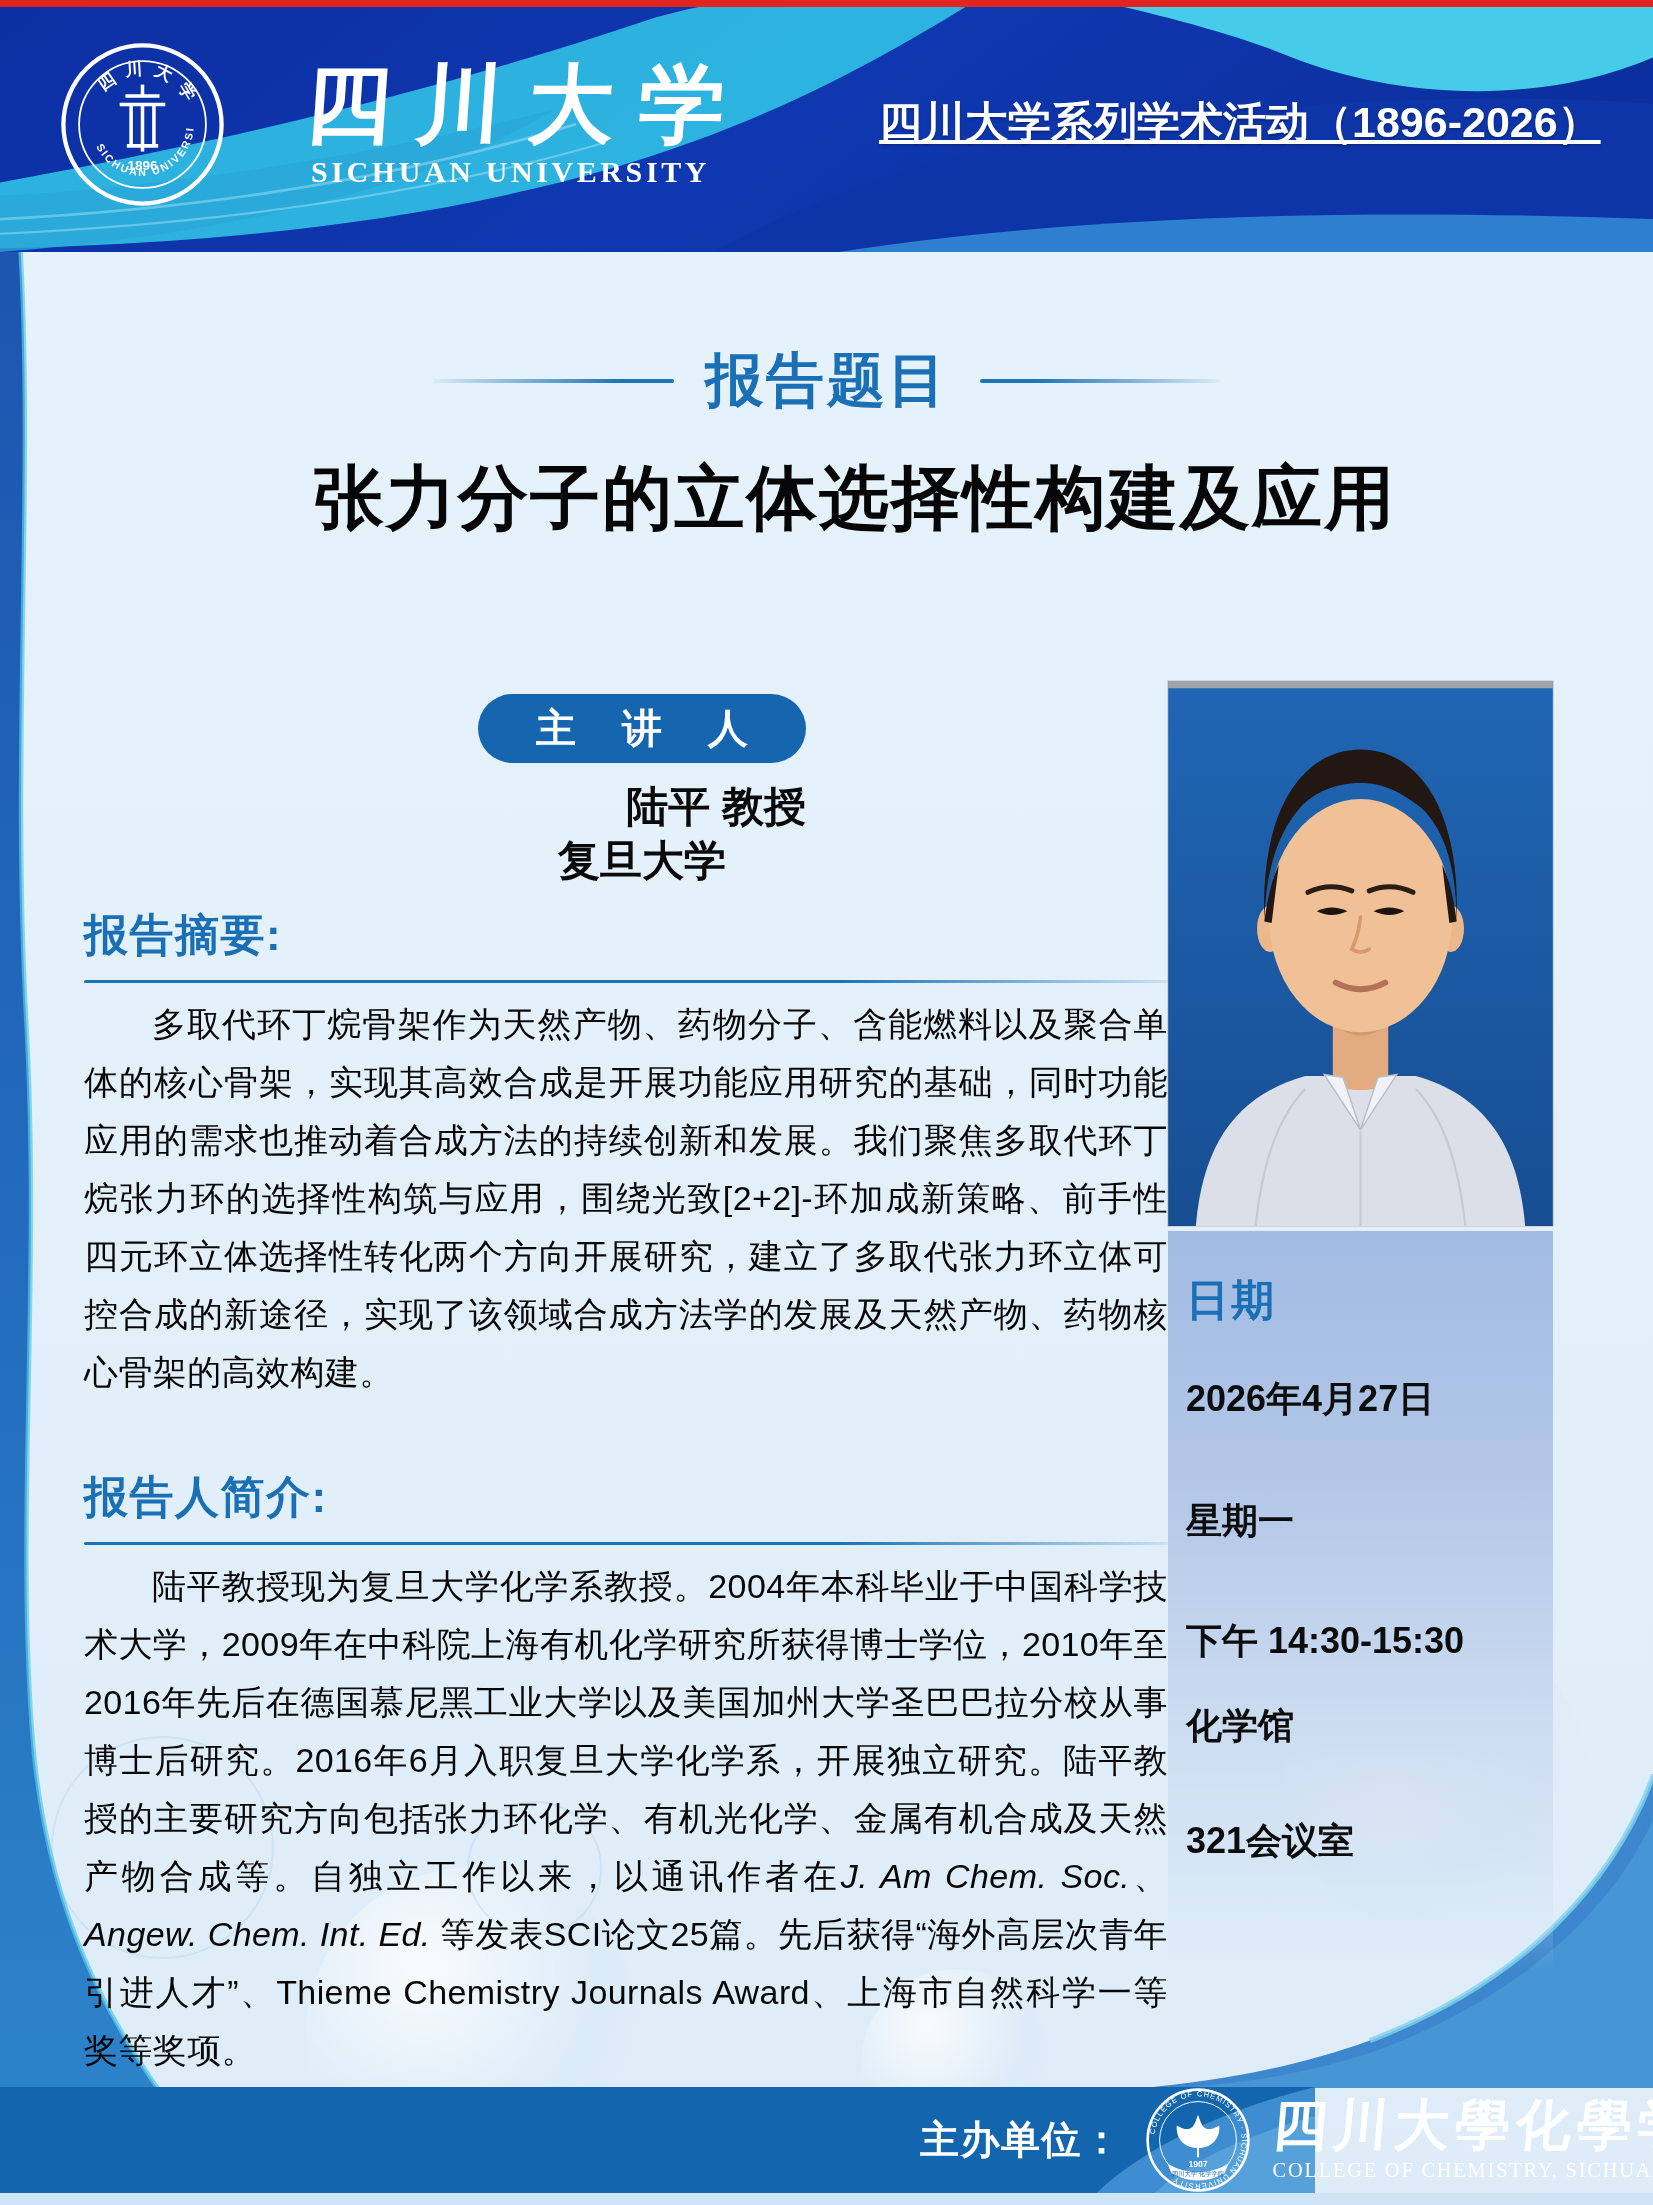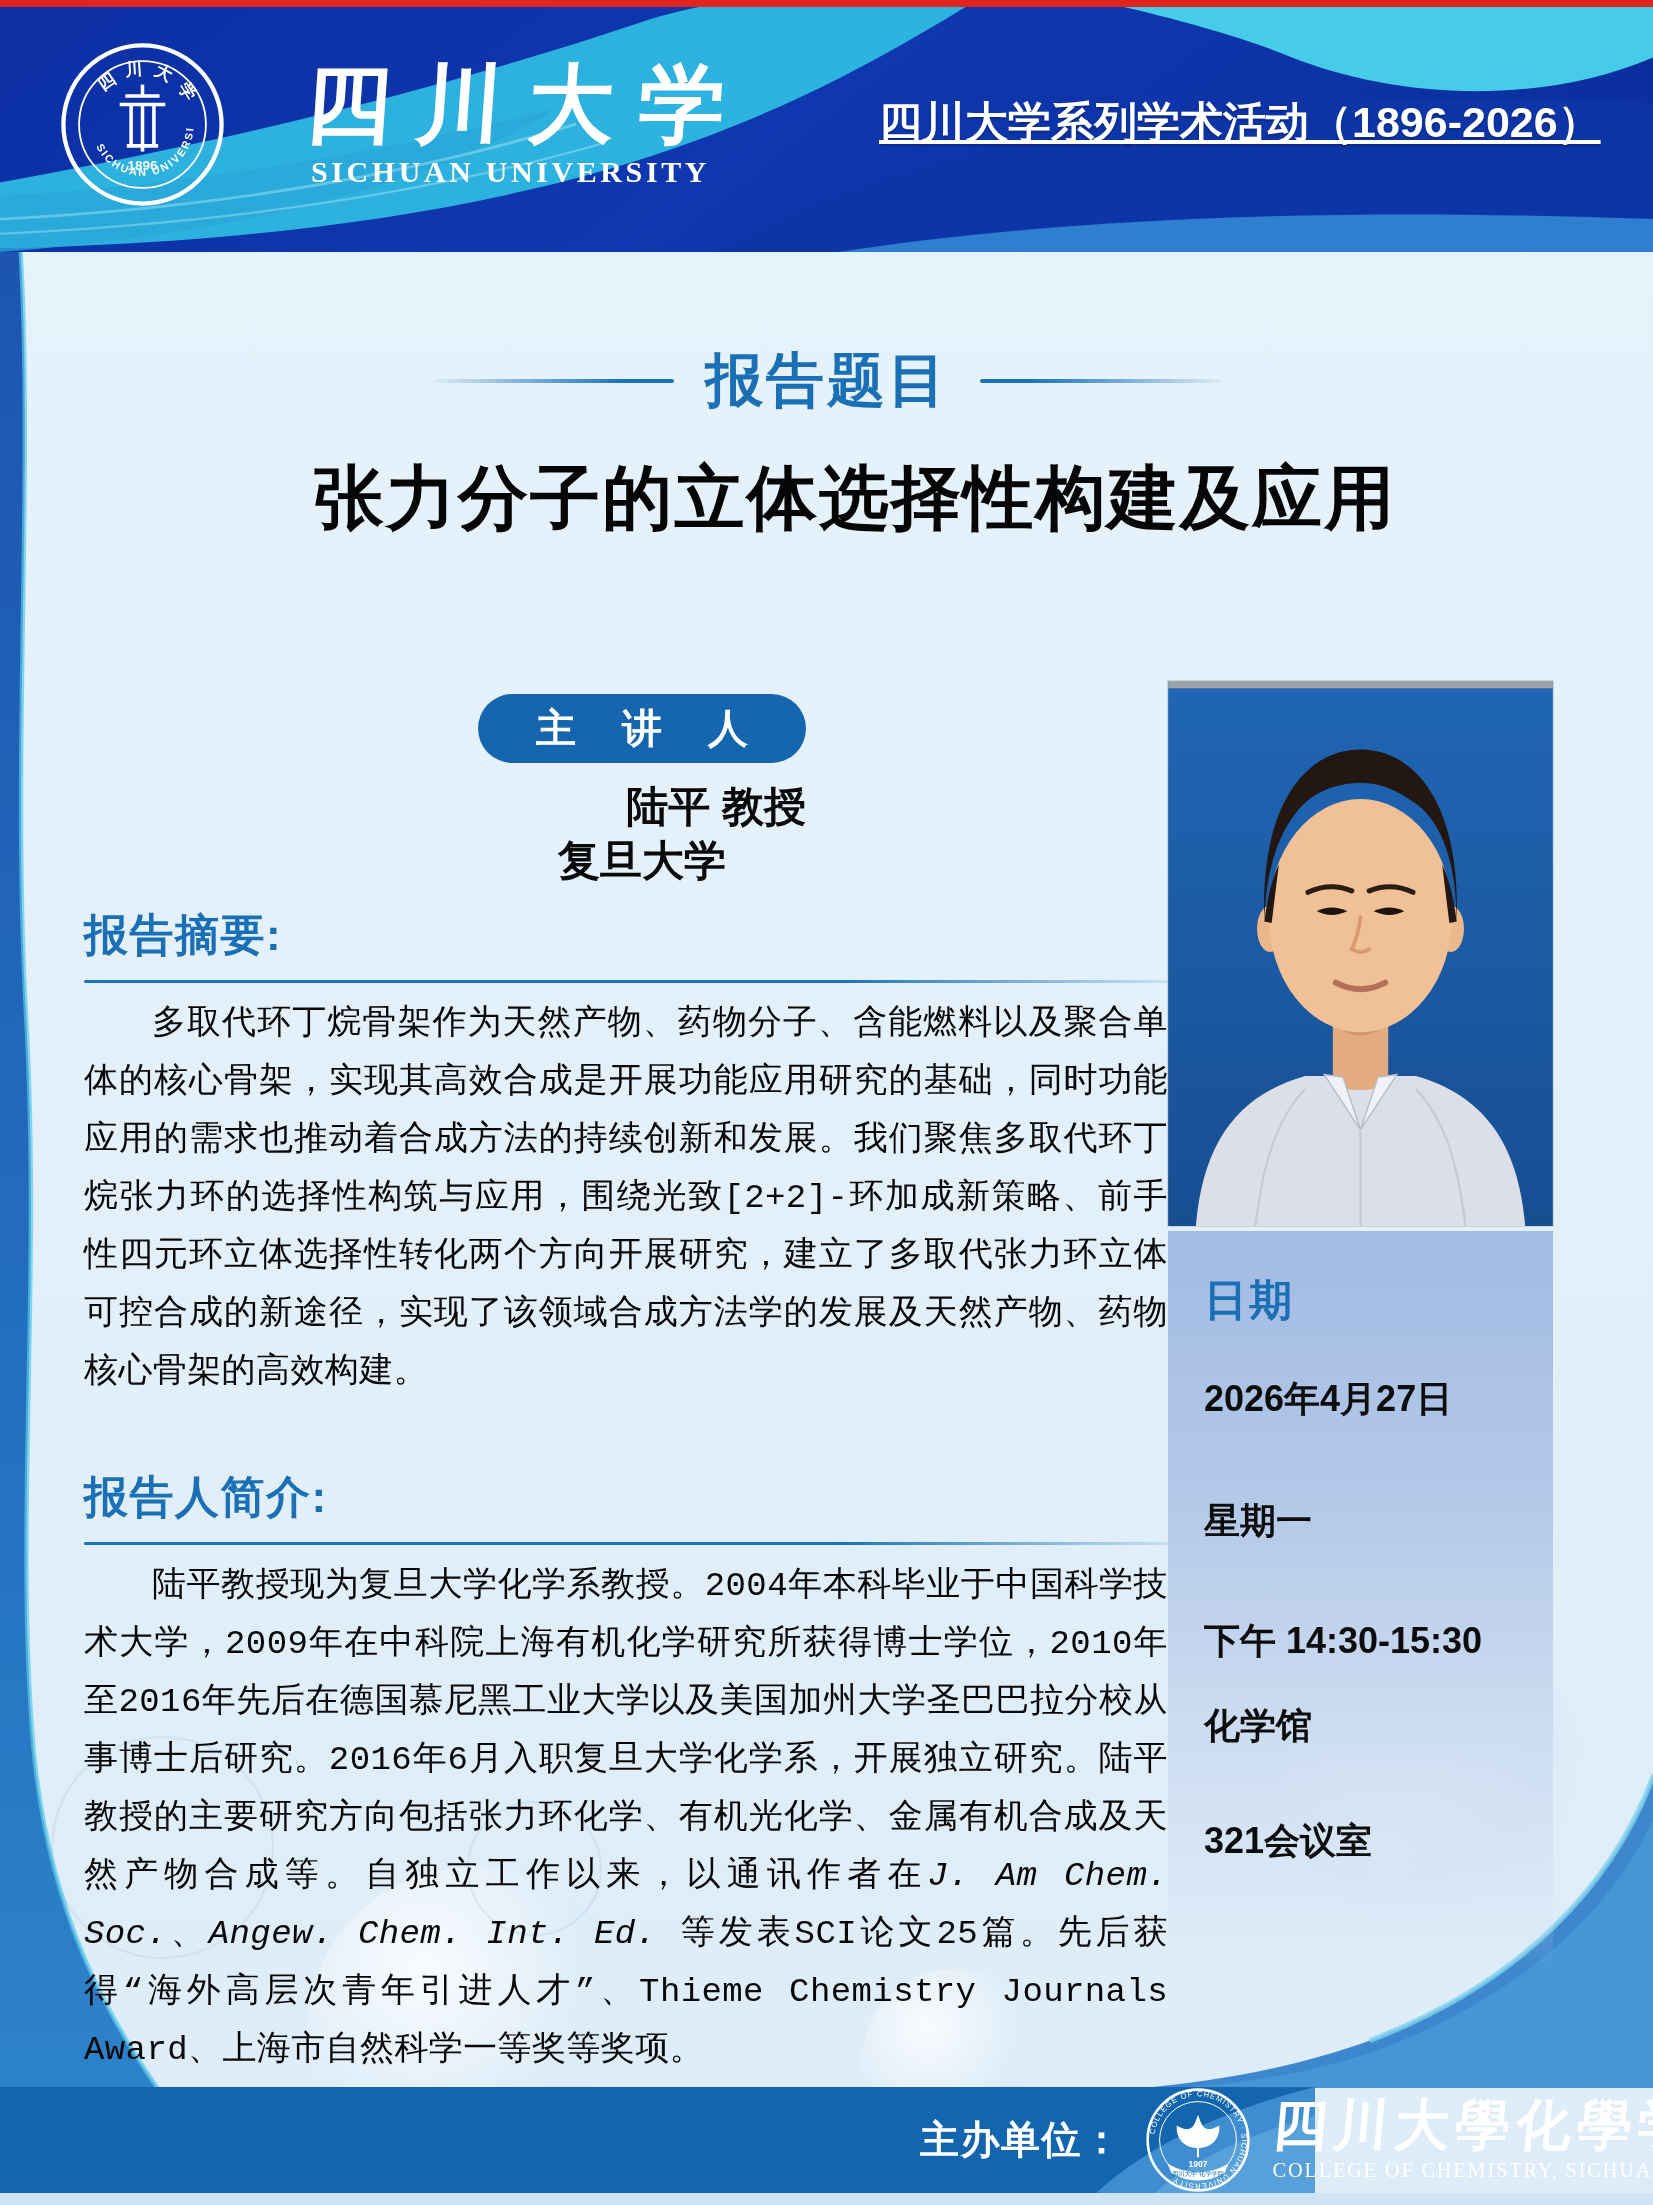--- a/index.html
+++ b/index.html
@@ -71,30 +71,30 @@
     font-size:42px;font-weight:800;z-index:10;white-space:nowrap;}
   
   .section{position:absolute;left:84px;width:1084px;z-index:10;}
   .abstract{top:906px;}
   .bio{top:1468px;}
   .section h3{margin:0;font-size:44px;font-weight:800;color:#1a6fb5;letter-spacing:1.5px;}
   .rule{margin-top:14.6px;height:3.6px;border-radius:2.2px;
     background:linear-gradient(90deg,#1c74b8 0%,#1c74b8 70%,rgba(28,116,184,0.12) 100%);}
   .section p{
     margin:11.7px 0 0 0;font-size:34px;line-height:58px;font-weight:500;color:#080808;
-    text-align:justify;text-indent:2em;letter-spacing:0.4px;font-family:Liberation Mono, monospace;
+    text-align:justify;text-indent:2em;letter-spacing:0.4px;
   }
   .section p i{font-style:italic;}
   
   .photo{position:absolute;left:1168px;top:681px;width:385px;height:545px;z-index:10;
     box-shadow:0 0 0 0.7px rgba(120,130,140,0.35);}
   .schedule{
     position:absolute;left:1168px;top:1231px;width:385px;height:740px;z-index:9;
     background:linear-gradient(180deg,#a2bbe3 0%,#b3c8e8 35%,#cdddf1 68%,rgba(227,240,250,0) 100%);
-    box-sizing:border-box;padding:41px 22px 0 36px;
+    box-sizing:border-box;padding:41px 22px 0 18px;
   }
   .sched-label{font-size:43px;font-weight:800;color:#1a6fb5;letter-spacing:2.2px;}
   .sched-value{font-size:36px;font-weight:800;color:#0d0d0d;white-space:nowrap;}
   .sv-date{margin-top:45px;}
   .sv-week{margin-top:73px;}
   .sv-time{margin-top:71px;}
   .sl-loc{margin-top:69px;}
   .sv-venue{margin-top:36px;}
   .sv-room{margin-top:66px;}
   

